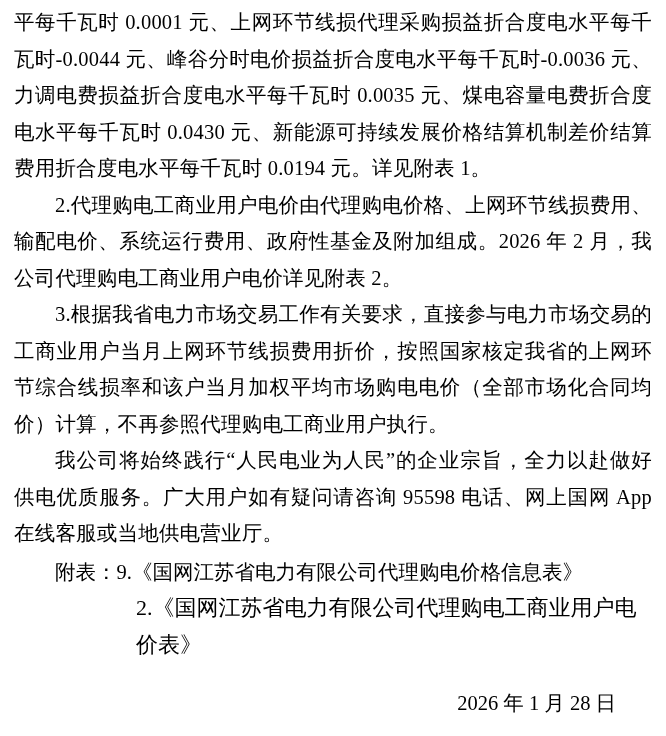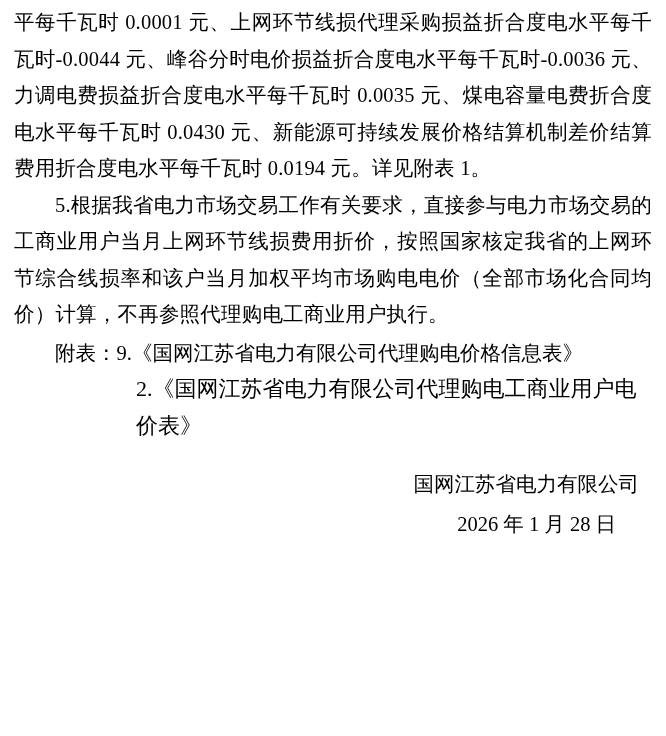--- a/index.html
+++ b/index.html
@@ -62,27 +62,28 @@
   }
   .gap-small { height: 2px; }
 </style>
 </head>
 <body>
 
 <div class="page">
 
   <p class="para">平每千瓦时 0.0001 元、上网环节线损代理采购损益折合度电水平每千瓦时-0.0044 元、峰谷分时电价损益折合度电水平每千瓦时-0.0036 元、力调电费损益折合度电水平每千瓦时 0.0035 元、煤电容量电费折合度电水平每千瓦时 0.0430 元、新能源可持续发展价格结算机制差价结算费用折合度电水平每千瓦时 0.0194 元。详见附表 1。</p>
 
+  <p class="para indent">2.代理购电工商业用户电价由代理购电价格、上网环节线损费用、输配电价、系统运行费用、政府性基金及附加组成。2026 年 2 月，我公司代理购电工商业用户电价详见附表 2。</p>
 
-  <p class="para indent">5.根据我省电力市场交易工作有关要求，直接参与电力市场交易的工商业用户当月上网环节线损费用折价，按照国家核定我省的上网环节综合线损率和该户当月加权平均市场购电电价（全部市场化合同均价）计算，不再参照代理购电工商业用户执行。</p>
+  <p class="para indent">3.根据我省电力市场交易工作有关要求，直接参与电力市场交易的工商业用户当月上网环节线损费用折价，按照国家核定我省的上网环节综合线损率和该户当月加权平均市场购电电价（全部市场化合同均价）计算，不再参照代理购电工商业用户执行。</p>
 
+  <p class="para indent">我公司将始终践行“人民电业为人民”的企业宗旨，全力以赴做好供电优质服务。广大用户如有疑问请咨询 95598 电话、网上国网 App 在线客服或当地供电营业厅。</p>
 
   <div class="gap-small"></div>
 
   <p class="attach-line">附表：9.《国网江苏省电力有限公司代理购电价格信息表》</p>
   <p class="attach-line-2">2.《国网江苏省电力有限公司代理购电工商业用户电价表》</p>
 
   <div class="sign-block">
-    <p class="sign-line">国网江苏省电力有限公司</p>
     <p class="sign-date">2026 年 1 月 28 日</p>
   </div>
 
 </div>
 
 </body></html>

